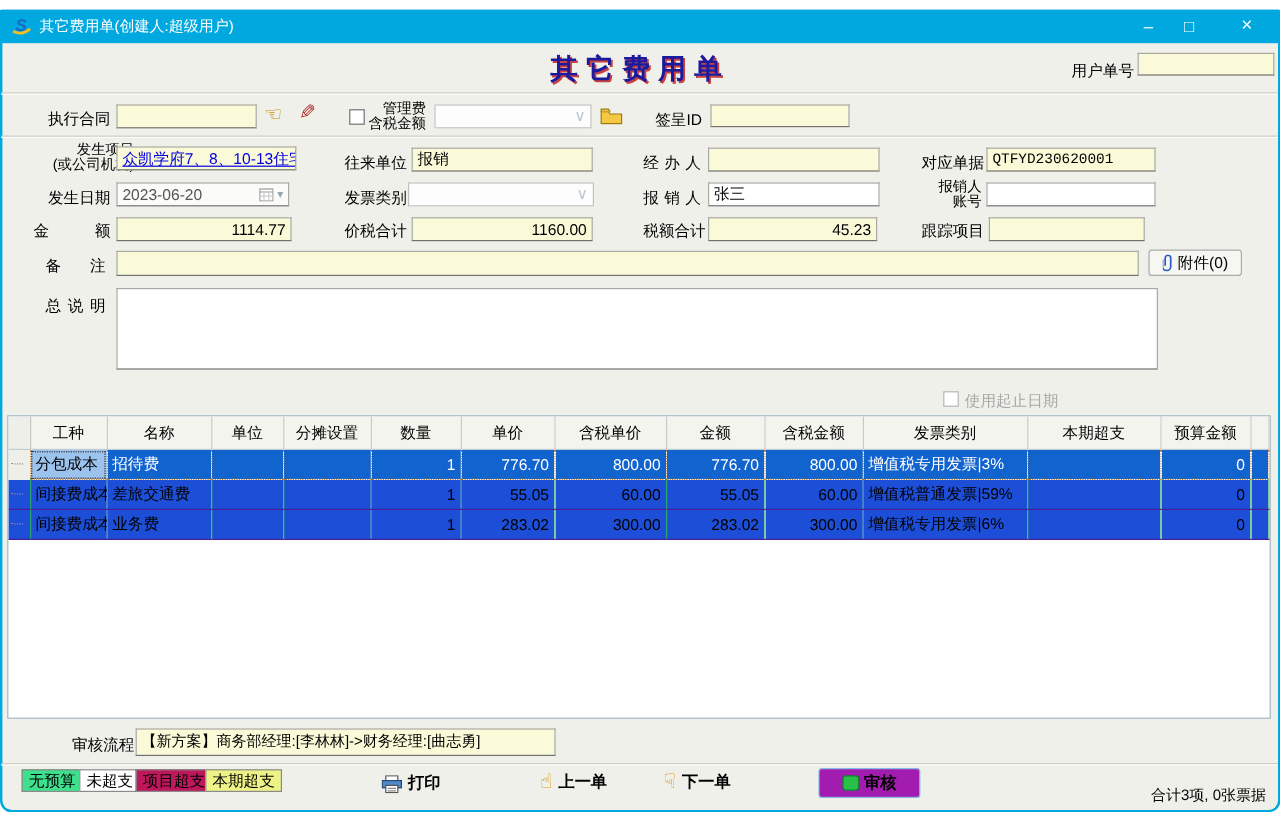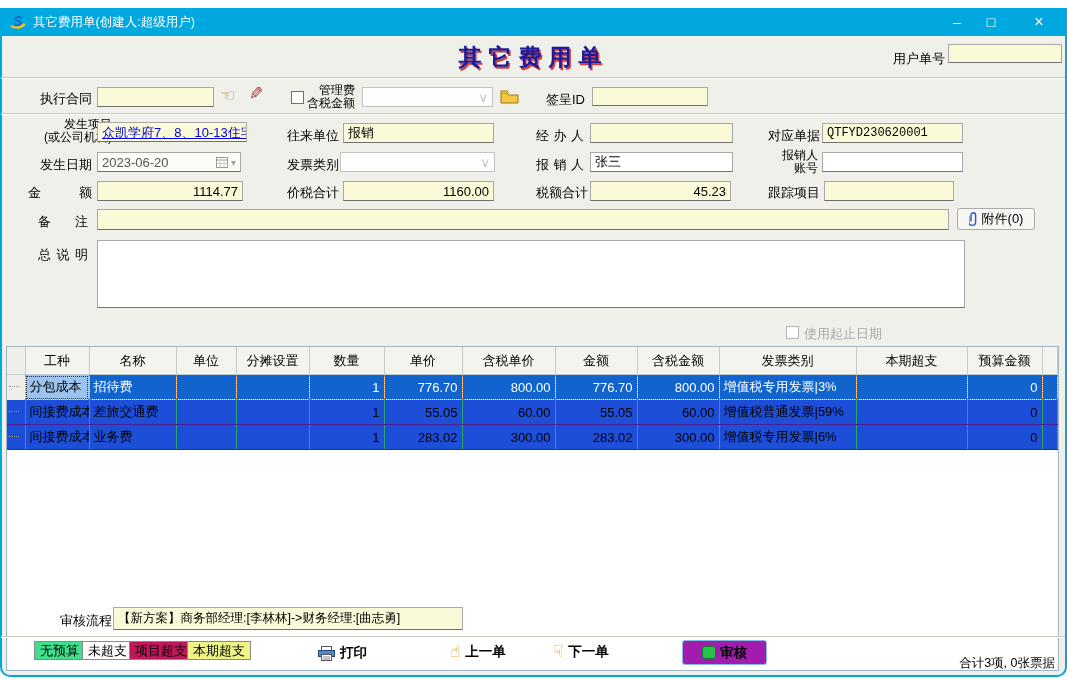--- a/index.html
+++ b/index.html
@@ -26,33 +26,33 @@
   .groove{position:absolute;left:1px;width:1064px;height:0;border-top:1px solid #C9C9C0;border-bottom:1px solid #FDFDFB;}
   .doc-title{left:0;right:0;top:42px;text-align:center;font-family:"DejaVu Serif","Liberation Serif",serif;
              font-weight:bold;font-size:23px;letter-spacing:7px;color:#1A1A9E;text-shadow:1.5px 1.5px 0 #C84040;}
   .link{color:#0000E0;text-decoration:underline;overflow:hidden;white-space:nowrap;cursor:pointer;}
   .chk{position:absolute;width:13px;height:13px;background:#fff;border:1px solid #707070;box-sizing:border-box;}
   .chk.dis{border-color:#B4B4B4;}
   .handico{position:absolute;font-size:17px;color:#D8A010;line-height:16px;cursor:pointer;}
   .btn3d{position:absolute;background:#F6F6F2;border:1px solid #ABABAB;border-radius:3px;box-sizing:border-box;
          display:flex;align-items:center;justify-content:center;gap:4px;cursor:pointer;}
   
-  .gridwrap{left:6px;top:346px;width:1053px;height:325px;background:#fff;border:1px solid #9FB6C4;box-sizing:border-box;overflow:hidden;}
+  .gridwrap{left:6px;top:346px;width:1053px;height:253px;background:#fff;border:1px solid #9FB6C4;box-sizing:border-box;overflow:hidden;}
   table.grid{border-collapse:collapse;table-layout:fixed;width:100%;font-size:13px;}
   .grid th{background:#F4F4EE;font-weight:normal;height:25px;border-right:1px solid #C9C9C9;
            border-bottom:1px solid #C0CCD4;overflow:hidden;white-space:nowrap;}
   .grid td{height:25px;padding:0 4px;overflow:hidden;white-space:nowrap;box-sizing:border-box;}
   .grid tr.sel td{background:#1164CE;color:#fff;border-right:1px dotted #C87C30;border-bottom:1px dotted #C87C30;border-top:1px dotted #C87C30;}
   .grid tr.sel td.first{background:#9CC2EE;color:#000;outline:1px dotted #303030;outline-offset:-2px;}
   .grid tr.grn td{background:#1d4ed8;color:#000;border-right:1px solid #27A868;border-bottom:1px solid #4c1d95;}
   .grid td.ind,.grid th.ind{background:#EFEFE9;border-right:1px solid #C9C9C9;padding:0;}
   .grid tr.sel td.ind{background:#EFEFE9;border-top:none;border-bottom:none;}
   .grid td.num{text-align:right;}
   .treedot{width:10px;height:1px;border-top:1px dotted #909090;margin-left:2px;}
-  .chip{position:absolute;height:19px;line-height:17px;padding:0 5px;border:1px solid #8A8A8A;box-sizing:border-box;font-size:13px;margin-left:16px;}
+  .chip{position:absolute;height:19px;line-height:17px;padding:0 5px;border:1px solid #8A8A8A;box-sizing:border-box;font-size:13px;}
   .footlbl{font-weight:bold;font-size:13.5px;}
   svg{display:block;}
 </style>
 </head>
 <body>
 
 <div class="abs frame"></div>
 
 <div class="abs titlebar">
   <span style="margin-left:8px">

